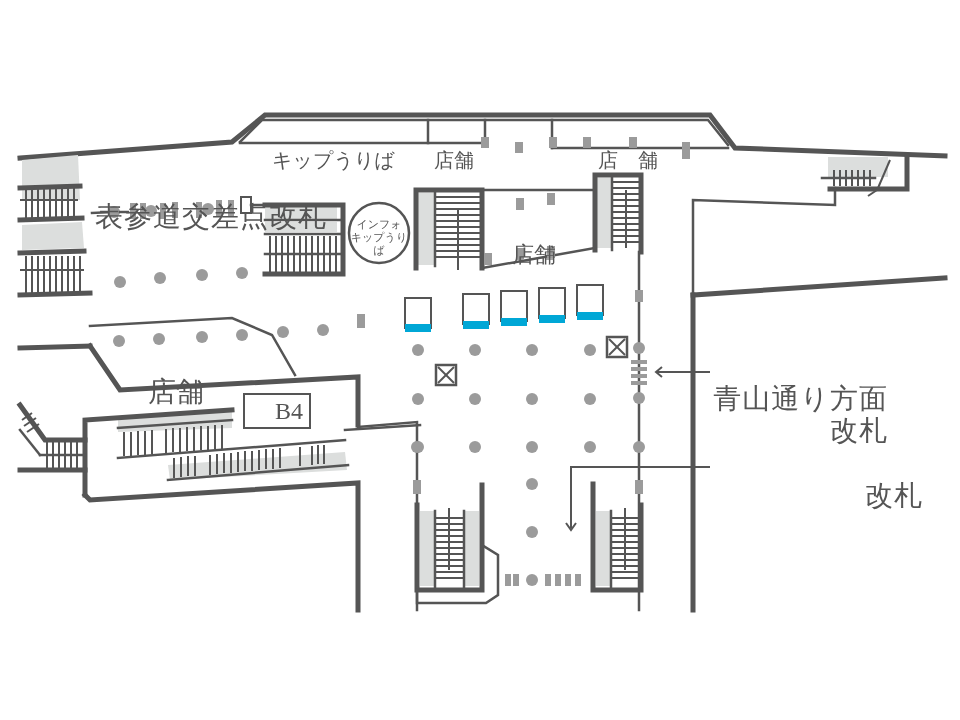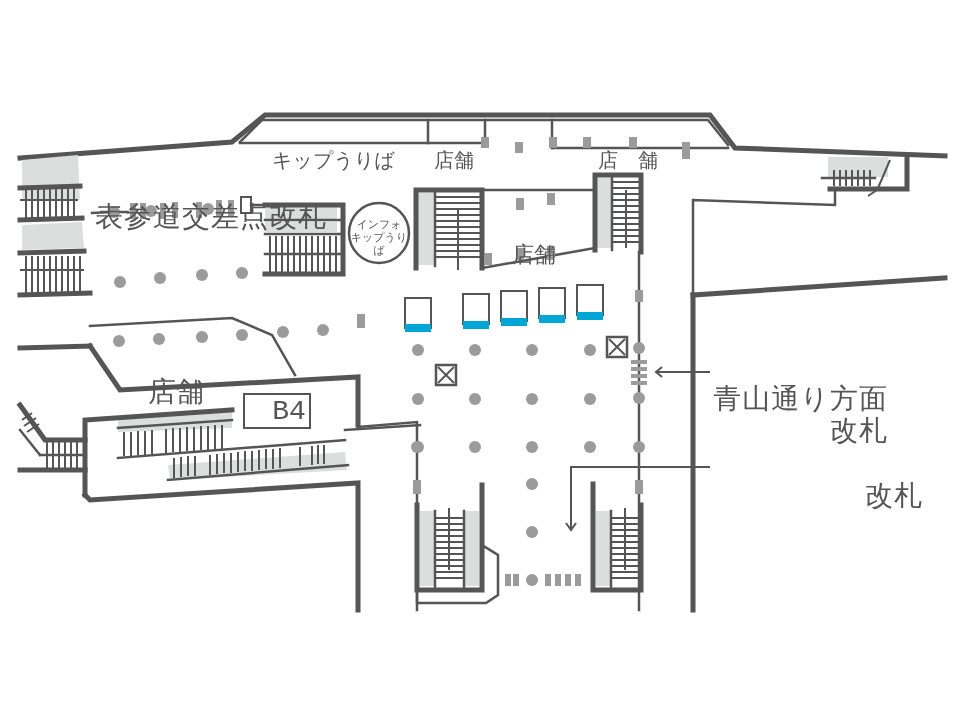--- a/index.html
+++ b/index.html
@@ -11,21 +11,21 @@
   .gray-fill { fill: #dcdedd; }
   .dot { fill: #9b9b9b; }
   .gate { fill: #9b9b9b; }
   .step { stroke: #555555; stroke-width: 2; }
   .lbl { position: absolute; color: #555555; white-space: nowrap; line-height: 1; margin-top: 28px; }
   .lbl-sm { font-size: 20px; }
   .lbl-md { font-size: 22px; }
   .lbl-lg { font-size: 28px; letter-spacing: 1px; }
   .lbl-right { text-align: right; }
   .info-text { position: absolute; color: #555555; font-size: 11px; line-height: 13px; text-align: center; }
-  .b4-box { position: absolute; left: 243px; top: 393px; width: 68px; height: 36px; border: 2.5px solid #555555; box-sizing: border-box; background: #fff; display: flex; align-items: center; justify-content: center; font-size: 28px; color: #555555; font-family: Liberation Mono, monospace; padding-left: 24px; }
+  .b4-box { position: absolute; left: 243px; top: 393px; width: 68px; height: 36px; border: 2.5px solid #555555; box-sizing: border-box; background: #fff; display: flex; align-items: center; justify-content: center; font-size: 24px; color: #555555; font-family: Liberation Serif, serif; padding-left: 24px; }
 </style>
 </head>
 <body>
 
 <svg id="map" viewBox="0 0 960 720" xmlns="http://www.w3.org/2000/svg">
 
   <g>
     <polyline class="wall thick" points="20,158 232,142 265,115 710,115 735,148 945,156"></polyline>
     <polyline class="wall thin" points="240,142 262,120 708,120 728,145"></polyline>
     <line class="wall thin" x1="240" y1="143" x2="480" y2="143"></line>

